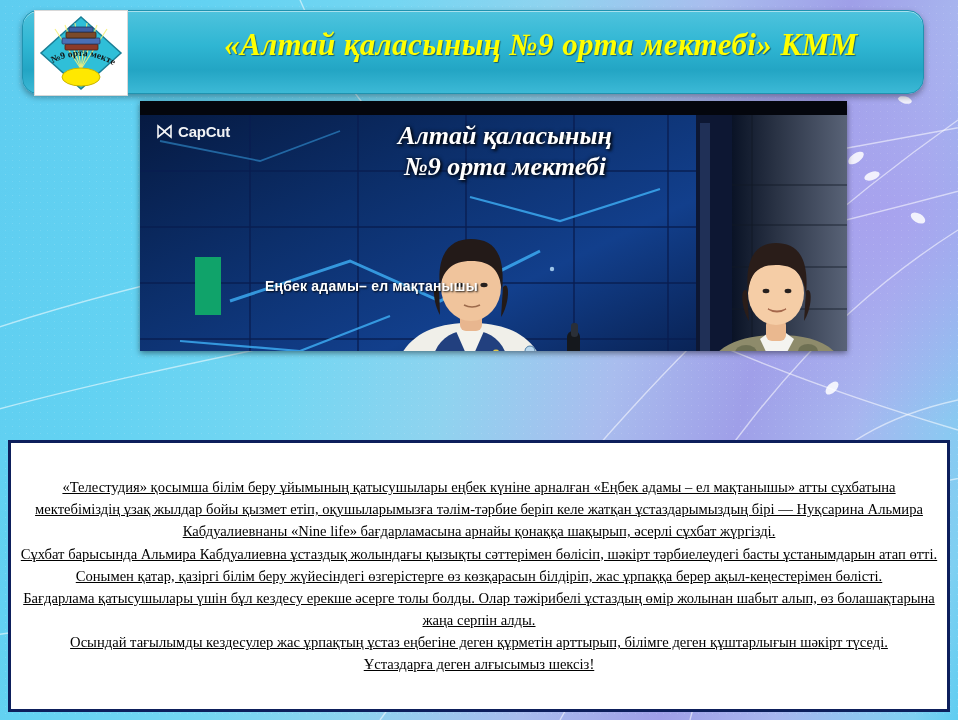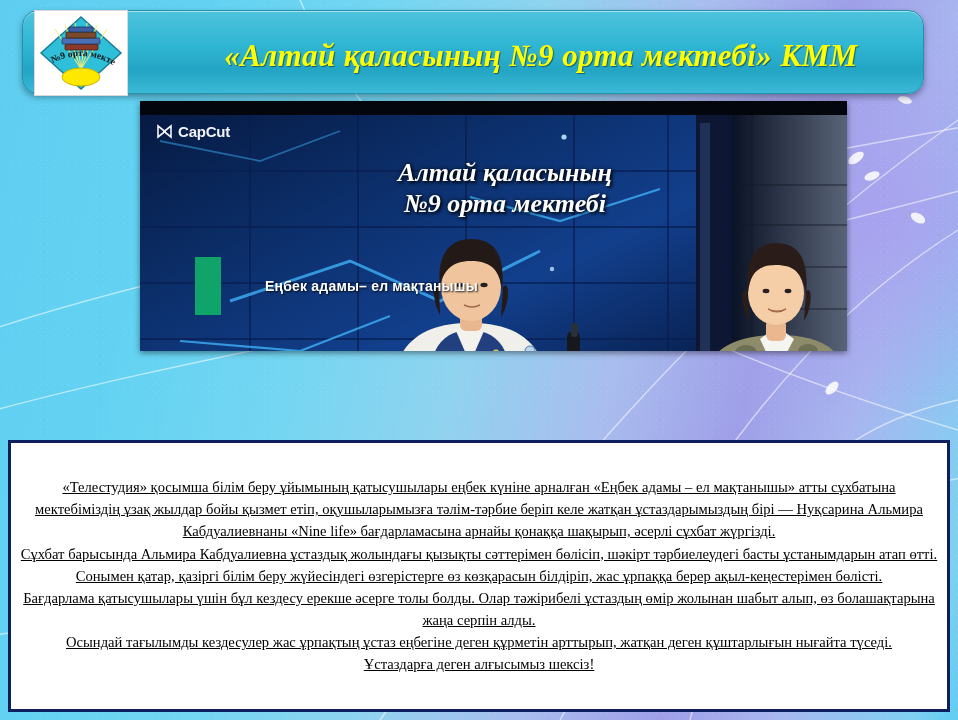--- a/index.html
+++ b/index.html
@@ -57,21 +57,21 @@
     width: 900px;
     height: 82px;
     border-radius: 16px;
     background: linear-gradient(180deg, #4ec3dd 0%, #2fb6d3 42%, #23a5c4 72%, #3cb9d6 100%);
     box-shadow: 0 3px 6px rgba(0,0,0,0.35), inset 0 1px 0 rgba(255,255,255,0.5);
     border: 1px solid #1f93b0;
   }
   #header-title {
     position: absolute;
     left: 140px;
-    top: 16px;
+    top: 5px;
     width: 756px;
     height: 58px;
     display: flex;
     align-items: center;
     justify-content: center;
     color: #ffff00;
     font-family: "Liberation Serif", serif;
     font-style: italic;
     font-weight: bold;
     font-size: 31px;
@@ -127,21 +127,20 @@
     top: 20px;
     width: 380px;
     text-align: center;
     color: #ffffff;
     font-family: "Liberation Serif", serif;
     font-style: italic;
     font-weight: bold;
     font-size: 26px;
     line-height: 1.18;
     text-shadow: 0 0 4px rgba(0,0,0,0.85), 2px 2px 3px rgba(0,0,0,0.7);
-    margin-top: 37px;
   }
   .lower-third {
     position: absolute;
     left: 55px;
     bottom: 36px;
     display: flex;
     align-items: stretch;
     height: 58px;
     gap: 36px;
   }
@@ -407,17 +406,17 @@
     <div class="lower-third">
       <div class="green-block"></div>
       <div class="lt-text">Еңбек адамы– ел мақтанышы</div>
     </div>
   </div>
 
   <div id="text-panel">
     <p class="para p1">«Телестудия» қосымша білім беру ұйымының қатысушылары еңбек күніне арналған «Еңбек адамы – ел мақтанышы» атты сұхбатына мектебіміздің ұзақ жылдар бойы қызмет етіп, оқушыларымызға тәлім-тәрбие беріп келе жатқан ұстаздарымыздың бірі — Нуқсарина Альмира Кабдуалиевнаны «Nine life» бағдарламасына арнайы қонаққа шақырып, әсерлі сұхбат жүргізді.</p>
     <p class="para p2">Сұхбат барысында Альмира Кабдуалиевна ұстаздық жолындағы қызықты сәттерімен бөлісіп, шәкірт тәрбиелеудегі басты ұстанымдарын атап өтті. Сонымен қатар, қазіргі білім беру жүйесіндегі өзгерістерге өз көзқарасын білдіріп, жас ұрпаққа берер ақыл-кеңестерімен бөлісті.</p>
     <p class="para p3">Бағдарлама қатысушылары үшін бұл кездесу ерекше әсерге толы болды. Олар тәжірибелі ұстаздың өмір жолынан шабыт алып, өз болашақтарына жаңа серпін алды.</p>
-    <p class="para p4">Осындай тағылымды кездесулер жас ұрпақтың ұстаз еңбегіне деген құрметін арттырып, жатқан деген құштарлығын нығайта түседі.</p>
+    <p class="para p4">Осындай тағылымды кездесулер жас ұрпақтың ұстаз еңбегіне деген құрметін арттырып, білімге деген құштарлығын шәкірт түседі.</p>
     <p class="para p5">Ұстаздарға деген алғысымыз шексіз!</p>
   </div>
 
 </div>
 
 </body></html>

